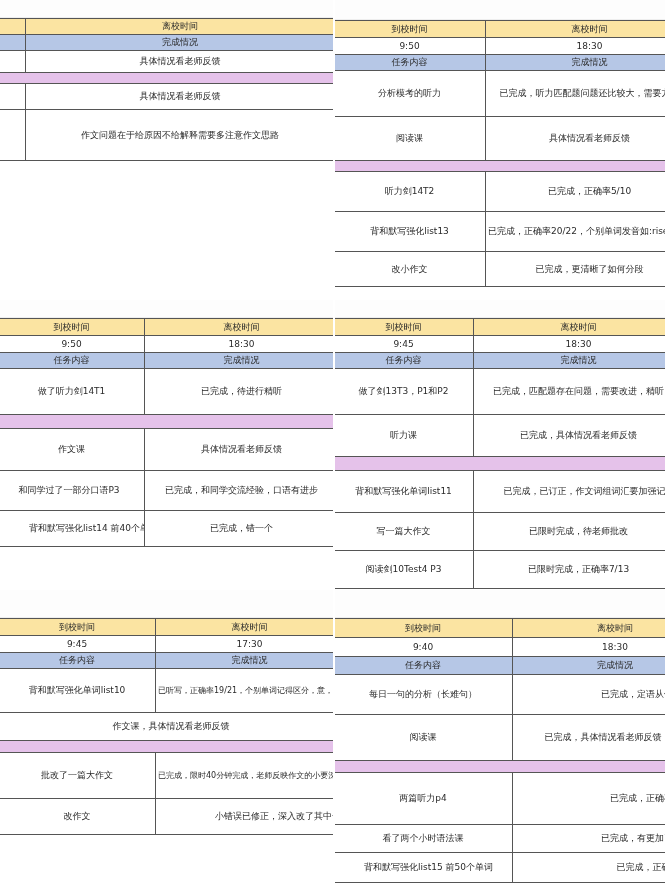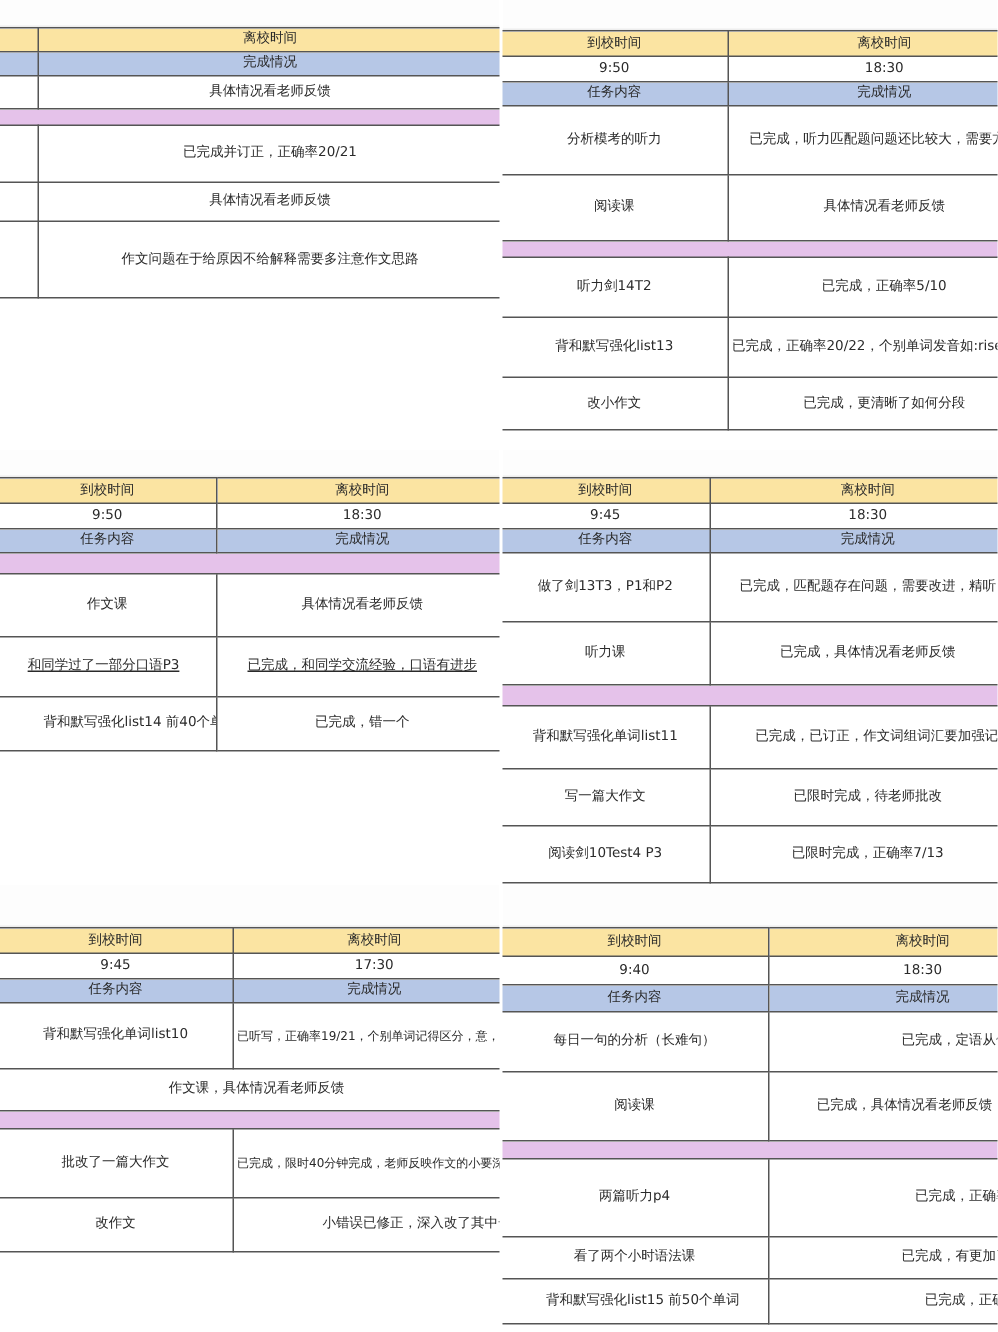--- a/index.html
+++ b/index.html
@@ -57,24 +57,20 @@
       <td></td>
       <td>完成情况</td>
     </tr>
     <tr class="plain" style="height:22px;">
       <td></td>
       <td>具体情况看老师反馈</td>
     </tr>
     <tr class="sep-purple" style="height:11px;">
           <td colspan="2"></td>
         </tr>
-    <tr class="plain" style="height:38px;">
-      <td></td>
-      <td>已完成并订正，正确率20/21</td>
-    </tr>
     <tr class="plain" style="height:26px;">
       <td></td>
       <td>具体情况看老师反馈</td>
     </tr>
     <tr class="plain" style="height:51px;">
       <td></td>
       <td class="left">作文问题在于给原因不给解释需要多注意作文思路</td>
     </tr>
   </tbody>
     </table>
@@ -140,28 +136,32 @@
       <td>离校时间</td>
     </tr>
     <tr class="plain" style="height:17px;">
       <td>9:50</td>
       <td>18:30</td>
     </tr>
     <tr class="hdr-blue" style="height:16px;">
       <td>任务内容</td>
       <td>完成情况</td>
     </tr>
+    <tr class="plain" style="height:46px;">
+      <td>做了听力剑14T1</td>
+      <td>已完成，待进行精听</td>
+    </tr>
     <tr class="sep-purple" style="height:14px;">
           <td colspan="2"></td>
         </tr>
     <tr class="plain" style="height:42px;">
       <td>作文课</td>
       <td>具体情况看老师反馈</td>
     </tr>
-    <tr class="plain" style="height:40px;text-decoration:underline;">
+    <tr class="plain" style="height:40px;">
       <td class="left" style="text-indent:-5px">和同学过了一部分口语P3</td>
       <td class="left" style="padding-left:2px">已完成，和同学交流经验，口语有进步</td>
     </tr>
     <tr class="plain" style="height:36px;">
       <td class="wrap" style="padding:0 30px">背和默写强化list14 前40个单词</td>
       <td>已完成，错一个</td>
     </tr>
   </tbody>
     </table>
 </div>

